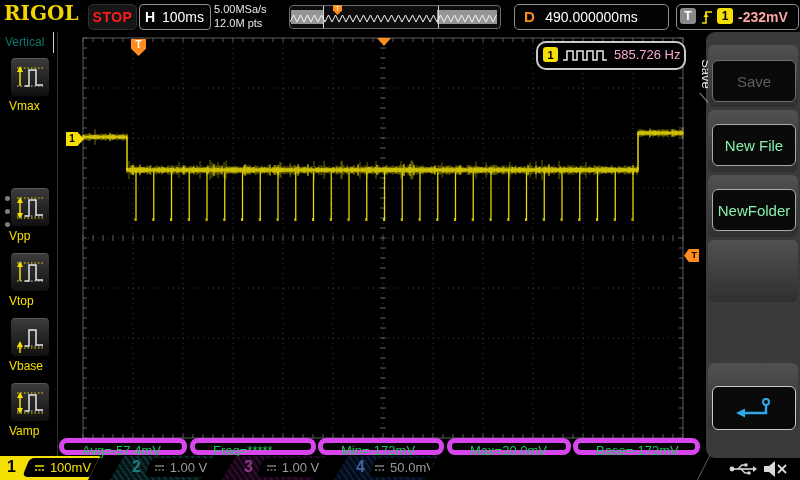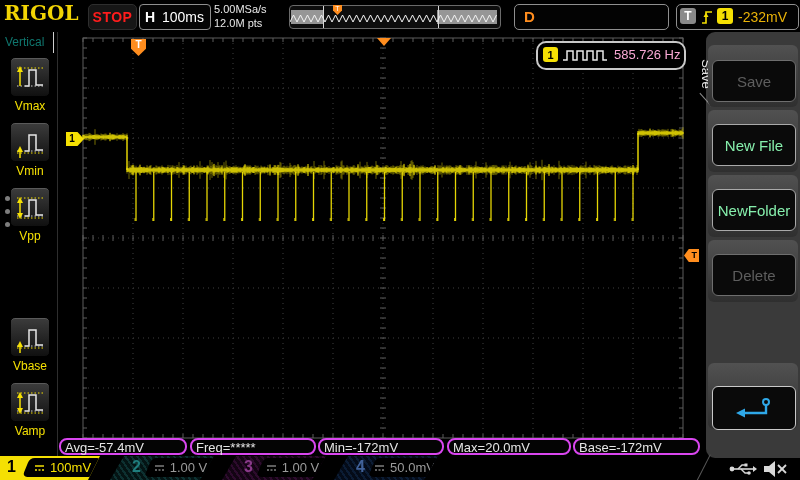--- a/index.html
+++ b/index.html
@@ -23,26 +23,26 @@
   #thumb-tflag{position:absolute;left:43px;top:-1px;width:9px;height:10px;background:#ff8d1e;
         clip-path:polygon(0 0,100% 0,100% 55%,50% 100%,0 55%);color:#fff;font-size:7px;line-height:7px;text-align:center;}
   #d-box{left:514px;top:4px;width:153px;height:24px;border:1px solid #8f8f8f;border-radius:5px;background:#030303;}
   #d-box .dl{position:absolute;left:9px;top:3px;color:#ff8d1e;font-weight:bold;font-size:15px;}
   #d-box .dv{position:absolute;left:0;width:100%;top:4px;text-align:center;color:#fff;font-size:14px;}
   #t-box{left:676px;top:4px;width:121px;height:24px;border:1px solid #8f8f8f;border-radius:5px;background:#030303;}
   #t-box .tl{position:absolute;left:3px;top:3px;width:16px;height:16px;background:#8a8a8a;border-radius:3px;
         color:#fff;font-weight:bold;font-size:12px;}
   #t-box .tsrc{position:absolute;left:40px;top:3px;width:16px;height:16px;background:#f5e003;border-radius:3px;
         color:#000;font-weight:bold;font-size:12px;}
-  #t-box .tlev{position:absolute;left:61px;top:4px;color:#eab308;font-size:14px;}
+  #t-box .tlev{position:absolute;left:61px;top:4px;color:#fca5a5;font-size:14px;font-weight:bold;}
 
   
   #left-title{left:5px;top:35px;color:#0f766e;font-size:12px;}
   #left-title-edge{left:53px;top:32px;width:1px;height:21px;background:#cfcfcf;}
-  .mi{left:9px;width:42px;height:62px;text-align:center;}
+  .mi{left:9px;width:42px;height:62px;}
   .mi .icn{width:38px;height:38px;margin:0 auto;background:linear-gradient(#3c3c3c,#101010);
         border:1px solid #000;border-radius:5px;box-shadow:inset 0 1px 0 #5a5a5a;}
   .mi .lbl{margin-top:2px;color:#f5e003;font-size:12px;}
   .pgdot{left:5px;width:5px;height:5px;border-radius:50%;background:#7d7d7d;}
 
   
   #sep-line{left:57px;top:32px;width:1px;height:424px;background:#2e2e2e;}
   #grid-svg,#wave-svg{left:57px;top:32px;}
 
   
@@ -70,22 +70,22 @@
         border-top-left-radius:9px;border-bottom-left-radius:9px;}
   #save-tab{left:683px;top:66px;width:46px;height:16px;transform:rotate(90deg);color:#e6e6e6;
         font-size:13px;text-align:center;}
   #tab-notch{left:697px;top:99px;width:17px;height:1px;background:#8a8a8a;transform:rotate(48deg);}
   .cell{left:708px;width:90px;height:62px;background:linear-gradient(#515151,#2f2f2f);border-radius:6px;}
   .mbtn{left:712px;width:82px;height:40px;background:#0a0a0a;border:1px solid #a9a9a9;border-radius:6px;
         color:#86efac;font-size:15px;}
   .mbtn.dis{color:#5e5e5e;border-color:#6e6e6e;}
 
   
-  .pill{top:438px;height:17px;background:#040404;border:2px solid #d946ef;border-radius:8px;
-        color:#e5e5e5;font-size:13px;line-height:16px;padding-left:4px;box-sizing:border-box;}
+  .pill{top:438px;height:17px;background:#040404;border:5px solid #d946ef;border-radius:8px;
+        color:#22c55e;font-size:13px;line-height:16px;padding-left:18px;box-sizing:border-box;}
 
   
   .chip{top:456px;width:110px;height:24px;}
   .chip .num{position:absolute;top:2px;font-weight:bold;font-size:16px;}
   .chip .vbox{position:absolute;top:2px;height:19px;background:#000;border-radius:5px;transform:skewX(-22deg);}
   .chip .vtxt{transform:skewX(22deg);display:flex;align-items:center;justify-content:center;gap:4px;
         height:100%;font-size:13px;}
   #chip1{left:0;background:#f5e003;clip-path:polygon(0 0,100px 0,88px 24px,0 24px);}
   #chip2{left:110px;background:repeating-linear-gradient(55deg,#0d3131 0 2px,#041414 2px 5px);
         clip-path:polygon(14px 0,104px 0,90px 24px,0 24px);}
@@ -114,20 +114,21 @@
   <div class="abs" id="thumb">
     <div class="thumb-gray" style="left:1px;width:32px;"></div>
     <div class="thumb-gray" style="left:147px;width:60px;"></div>
     <div id="thumb-win"></div>
     <svg width="208" height="22" style="position:absolute;left:0;top:0;">
       <polyline id="thumb-zig" fill="none" stroke="#f4f4f4" stroke-width="1" points="0,16 3.5,9 7,16 10.5,9 14,16 17.5,9 21,16 24.5,9 28,16 31.5,9 35,16 38.5,9 42,16 45.5,9 49,16 52.5,9 56,16 59.5,9 63,16 66.5,9 70,16 73.5,9 77,16 80.5,9 84,16 87.5,9 91,16 94.5,9 98,16 101.5,9 105,16 108.5,9 112,16 115.5,9 119,16 122.5,9 126,16 129.5,9 133,16 136.5,9 140,16 143.5,9 147,16 150.5,9 154,16 157.5,9 161,16 164.5,9 168,16 171.5,9 175,16 178.5,9 182,16 185.5,9 189,16 192.5,9 196,16 199.5,9 203,16 206.5,9 "></polyline>
     </svg>
     <div id="thumb-tflag">T</div>
   </div>
   <div class="abs" id="d-box">
+    <span class="dv">490.000000ms</span>
     <span class="dl">D</span>
   </div>
   <div class="abs" id="t-box">
     <span class="tl ctr" style="display:flex;">T</span>
     <svg width="16" height="18" style="position:absolute;left:22px;top:3px;">
       <path d="M3,15 h4 V4 h6" fill="none" stroke="#f5e003" stroke-width="1.6"></path>
       <polygon points="4.5,9 9.5,9 7,4.5" fill="#f5e003"></polygon>
     </svg>
     <span class="tsrc ctr" style="display:flex;">1</span>
     <span class="tlev">-232mV</span>
@@ -140,46 +141,46 @@
     <div class="icn ctr">
         <svg class="meas-icon" width="34" height="34">
           <path d="M12,26 h4 v-16 h7 v15 h7" fill="none" stroke="#e8e8e8" stroke-width="1.5"></path>
           <line x1="4" y1="26" x2="31" y2="26" stroke="#cfcfcf" stroke-width="1" stroke-dasharray="1.5,2"></line>
           <line x1="4" y1="8" x2="31" y2="8" stroke="#f5e003" stroke-width="1" stroke-dasharray="1.5,2"></line>
           <line x1="7" y1="26" x2="7" y2="10" stroke="#f5e003" stroke-width="1.5"></line>
           <polygon points="4,12 10,12 7,6" fill="#f5e003"></polygon>
         </svg>
       </div>
     <div class="lbl">Vmax</div>
-  </div>
-  <div class="abs mi" style="top:122px;">
-    <div class="icn ctr">
-        <svg class="meas-icon" width="34" height="34">
-          <path d="M12,26 h4 v-16 h7 v15 h7" fill="none" stroke="#e8e8e8" stroke-width="1.5"></path>
-          <line x1="4" y1="26" x2="31" y2="26" stroke="#cfcfcf" stroke-width="1" stroke-dasharray="1.5,2"></line>
-          <line x1="4" y1="28" x2="31" y2="28" stroke="#f5e003" stroke-width="1" stroke-dasharray="1.5,2"></line>
-          <line x1="7" y1="33" x2="7" y2="25" stroke="#f5e003" stroke-width="1.5"></line>
-          <polygon points="4,27 10,27 7,21" fill="#f5e003"></polygon>
-        </svg>
-      </div>
-    <div class="lbl">Vmin</div>
   </div>
   <div class="abs mi" style="top:187px;">
     <div class="icn ctr">
         <svg class="meas-icon" width="34" height="34">
           <path d="M12,26 h4 v-16 h7 v15 h7" fill="none" stroke="#e8e8e8" stroke-width="1.5"></path>
           <line x1="4" y1="26" x2="31" y2="26" stroke="#cfcfcf" stroke-width="1" stroke-dasharray="1.5,2"></line>
           <line x1="4" y1="8" x2="31" y2="8" stroke="#f5e003" stroke-width="1" stroke-dasharray="1.5,2"></line>
           <line x1="4" y1="28" x2="31" y2="28" stroke="#f5e003" stroke-width="1" stroke-dasharray="1.5,2"></line>
           <line x1="7" y1="11" x2="7" y2="25" stroke="#f5e003" stroke-width="1.5"></line>
           <polygon points="4,13 10,13 7,7" fill="#f5e003"></polygon>
           <polygon points="4,23 10,23 7,29" fill="#f5e003"></polygon>
         </svg>
       </div>
     <div class="lbl">Vpp</div>
+  </div>
+  <div class="abs mi" style="top:252px;">
+    <div class="icn ctr">
+        <svg class="meas-icon" width="34" height="34">
+          <path d="M12,26 h4 v-16 h7 v15 h7" fill="none" stroke="#e8e8e8" stroke-width="1.5"></path>
+          <line x1="4" y1="26" x2="31" y2="26" stroke="#cfcfcf" stroke-width="1" stroke-dasharray="1.5,2"></line>
+          <line x1="4" y1="8" x2="31" y2="8" stroke="#f5e003" stroke-width="1" stroke-dasharray="1.5,2"></line>
+          <line x1="7" y1="26" x2="7" y2="10" stroke="#f5e003" stroke-width="1.5"></line>
+          <polygon points="4,12 10,12 7,6" fill="#f5e003"></polygon>
+        </svg>
+      </div>
+    <div class="lbl">Vtop</div>
   </div>
   <div class="abs mi" style="top:317px;">
     <div class="icn ctr">
         <svg class="meas-icon" width="34" height="34">
           <path d="M12,26 h4 v-16 h7 v15 h7" fill="none" stroke="#e8e8e8" stroke-width="1.5"></path>
           <line x1="4" y1="26" x2="31" y2="26" stroke="#cfcfcf" stroke-width="1" stroke-dasharray="1.5,2"></line>
           <line x1="4" y1="28" x2="31" y2="28" stroke="#f5e003" stroke-width="1" stroke-dasharray="1.5,2"></line>
           <line x1="7" y1="33" x2="7" y2="25" stroke="#f5e003" stroke-width="1.5"></line>
           <polygon points="4,27 10,27 7,21" fill="#f5e003"></polygon>
         </svg>
@@ -622,21 +623,20 @@
 
   <div class="abs cell" style="top:45px;"></div>
   <div class="abs cell" style="top:110px;"></div>
   <div class="abs cell" style="top:175px;"></div>
   <div class="abs cell" style="top:240px;"></div>
   <div class="abs cell" style="top:363px;height:66px;"></div>
 
   <div class="abs mbtn dis ctr" style="top:60px;">Save</div>
   <div class="abs mbtn ctr" style="top:124px;">New File</div>
   <div class="abs mbtn ctr" style="top:189px;">NewFolder</div>
-  <div class="abs mbtn dis ctr" style="top:254px;">Delete</div>
   <div class="abs mbtn ctr" style="top:386px;height:42px;border-color:#c9c9c9;">
     <svg width="44" height="24">
       <circle cx="34" cy="6" r="3" fill="none" stroke="#2fa8e8" stroke-width="2"></circle>
       <path d="M34,9 V17 H12" fill="none" stroke="#2fa8e8" stroke-width="2.4"></path>
       <polygon points="13,12.5 13,21.5 4,17" fill="#2fa8e8"></polygon>
     </svg>
   </div>
 
   <div class="abs pill" style="left:59px;width:128px;">Avg=-57.4mV</div>
   <div class="abs pill" style="left:190px;width:126px;">Freq=*****</div>

